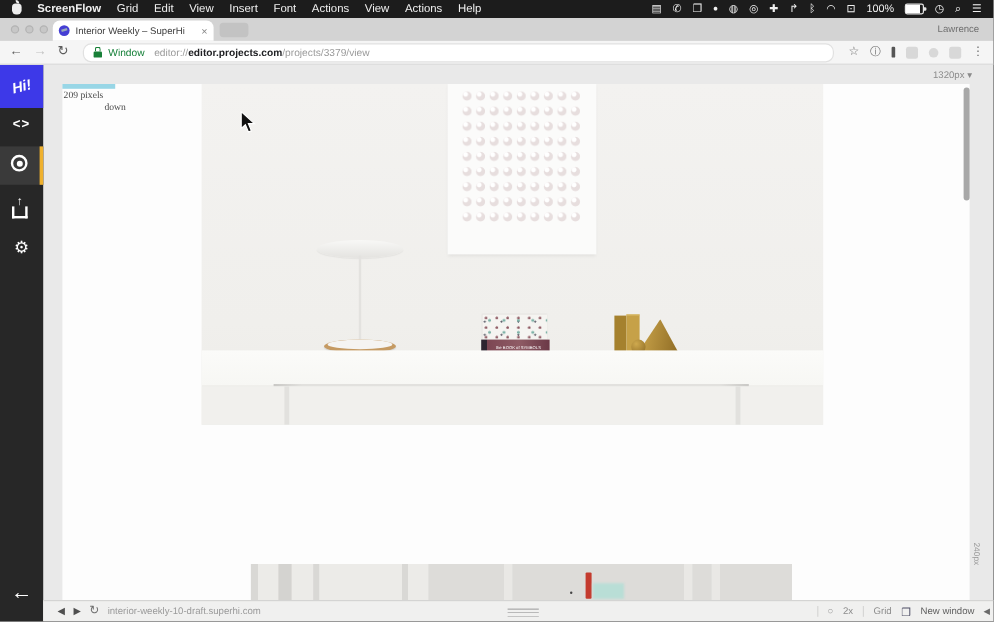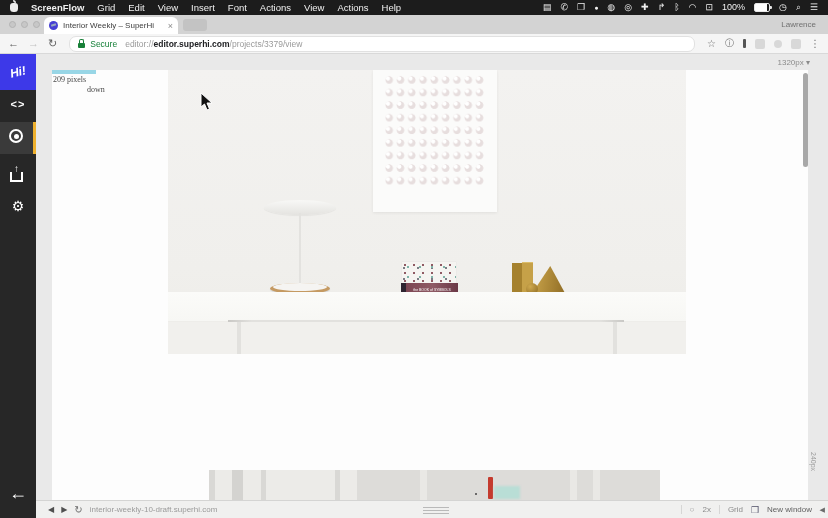--- a/index.html
+++ b/index.html
@@ -187,23 +187,23 @@
     <span class="ghost-tab"></span>
     <span class="profile">Lawrence</span>
   </div>
 
   <div class="urlrow">
     <span class="nav">←</span>
     <span class="nav fwd">→</span>
     <span class="nav">↻</span>
     <div class="omni">
       <span class="lock"></span>
-      <span class="secure">Secure</span>
+      <span class="secure">Window</span>
       <span class="u-scheme">editor://</span>
-      <span class="u-host" style="margin-left:-5px">editor.superhi.com</span>
+      <span class="u-host" style="margin-left:-5px">editor.projects.com</span>
       <span class="u-path" style="margin-left:-5px">/projects/3379/view</span>
     </div>
     <span class="ubtn">☆</span>
     <span class="ubtn" style="font-size:9px">ⓘ</span>
     <span class="keybar"></span>
     <span class="ghost-ic"></span>
     <span class="ghost-ic small"></span>
     <span class="ghost-ic"></span>
     <span class="ubtn">⋮</span>
   </div>

